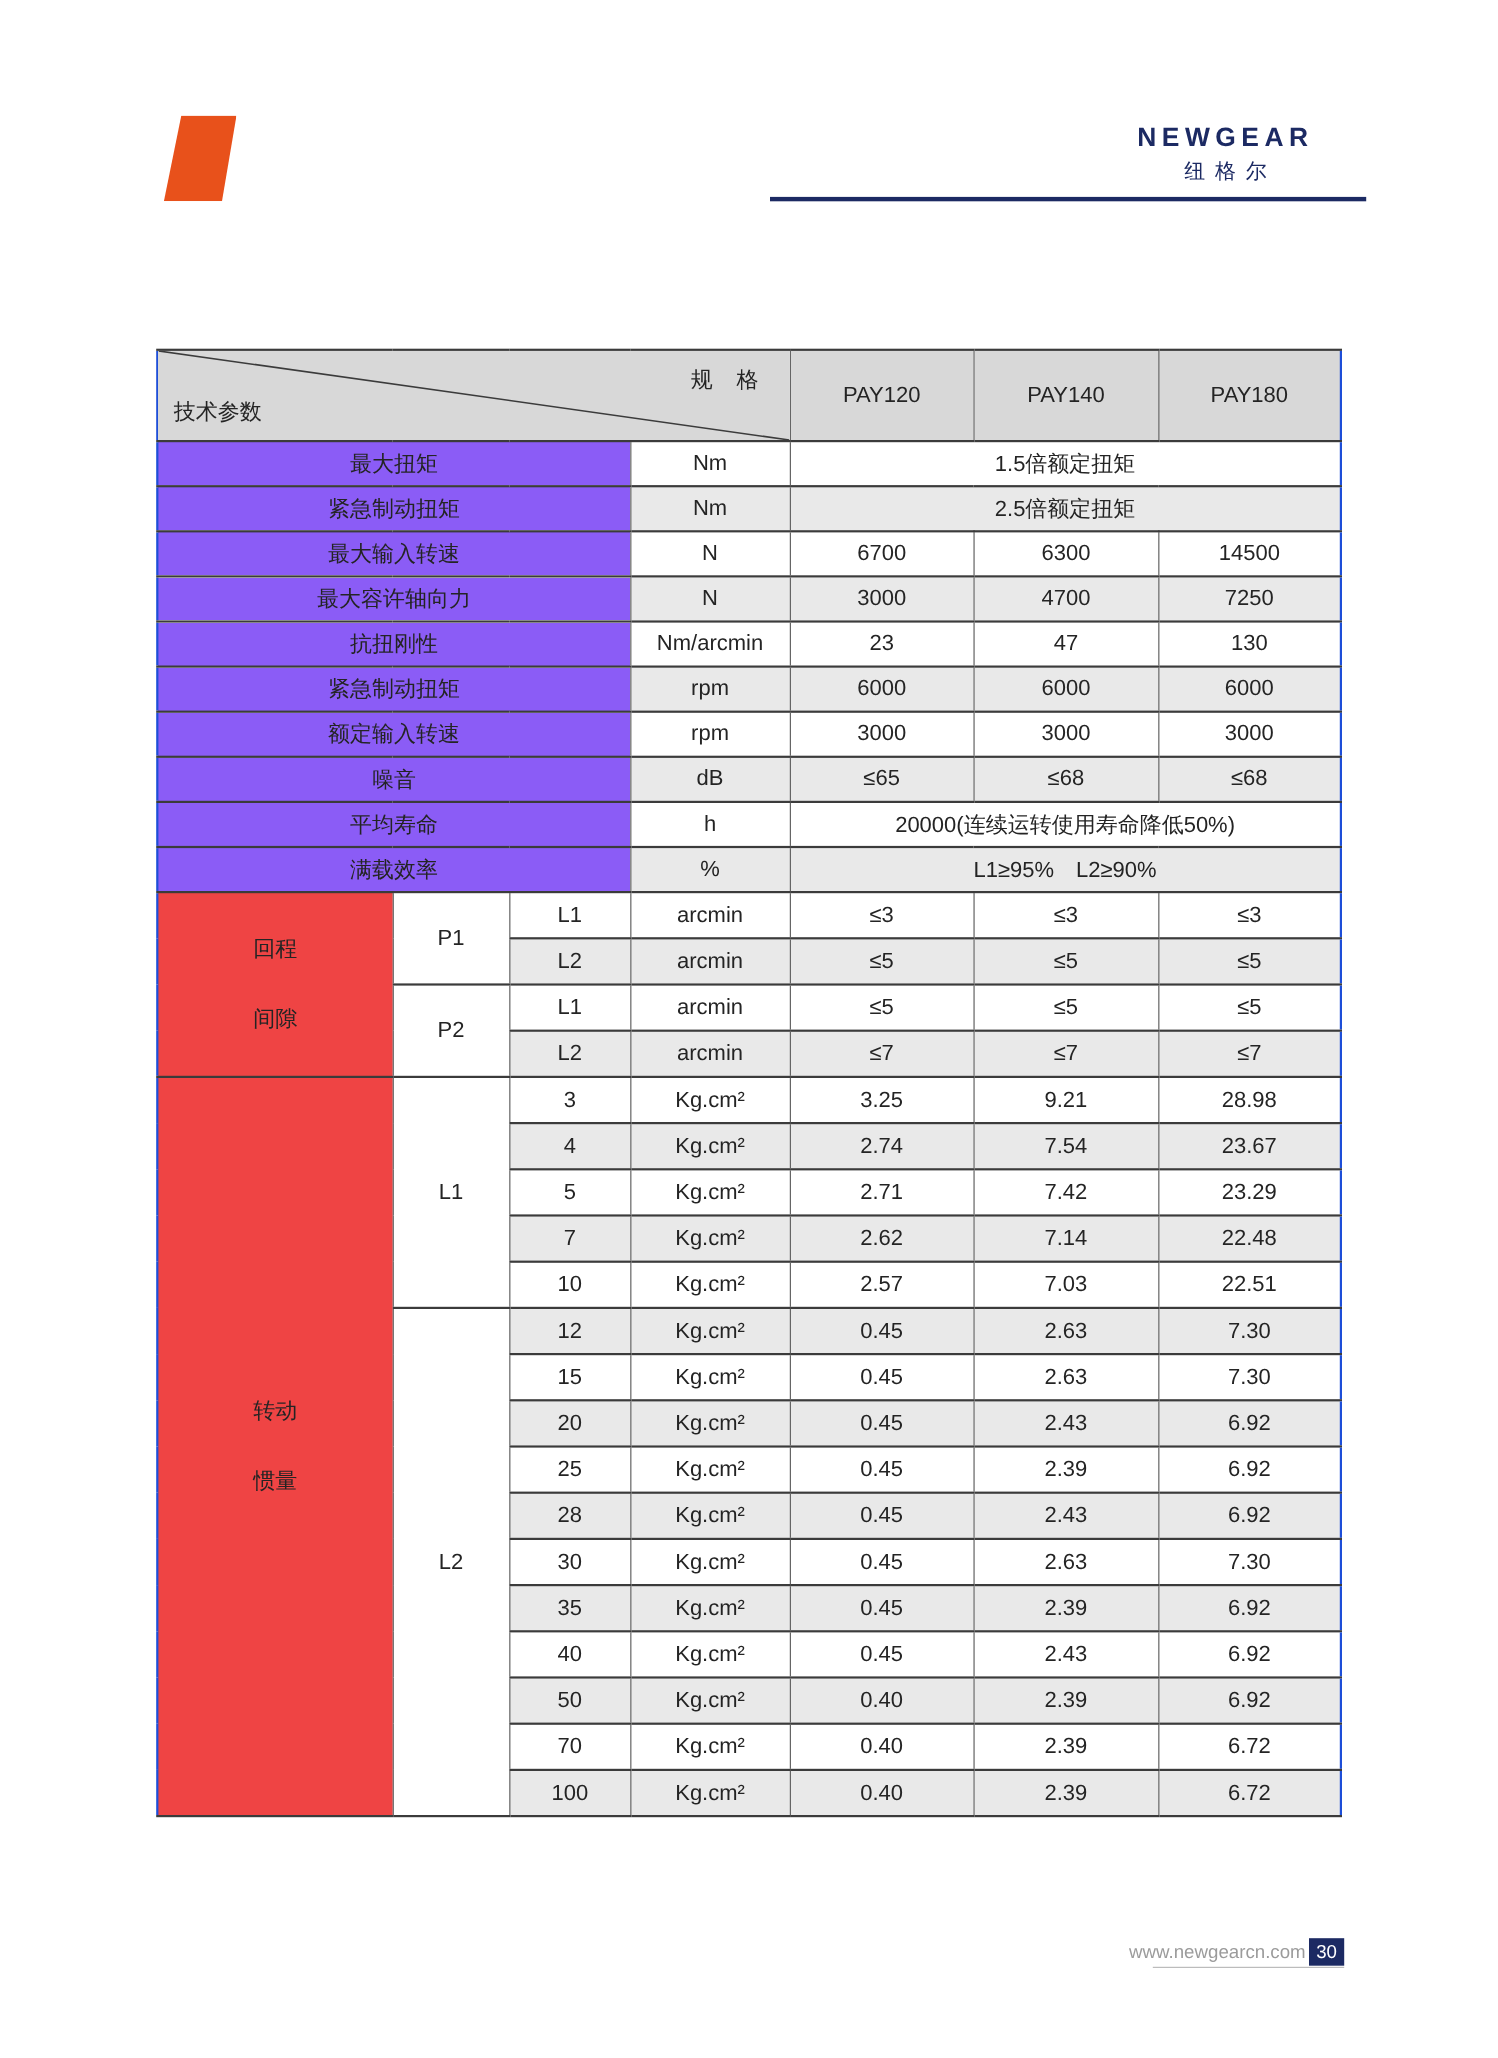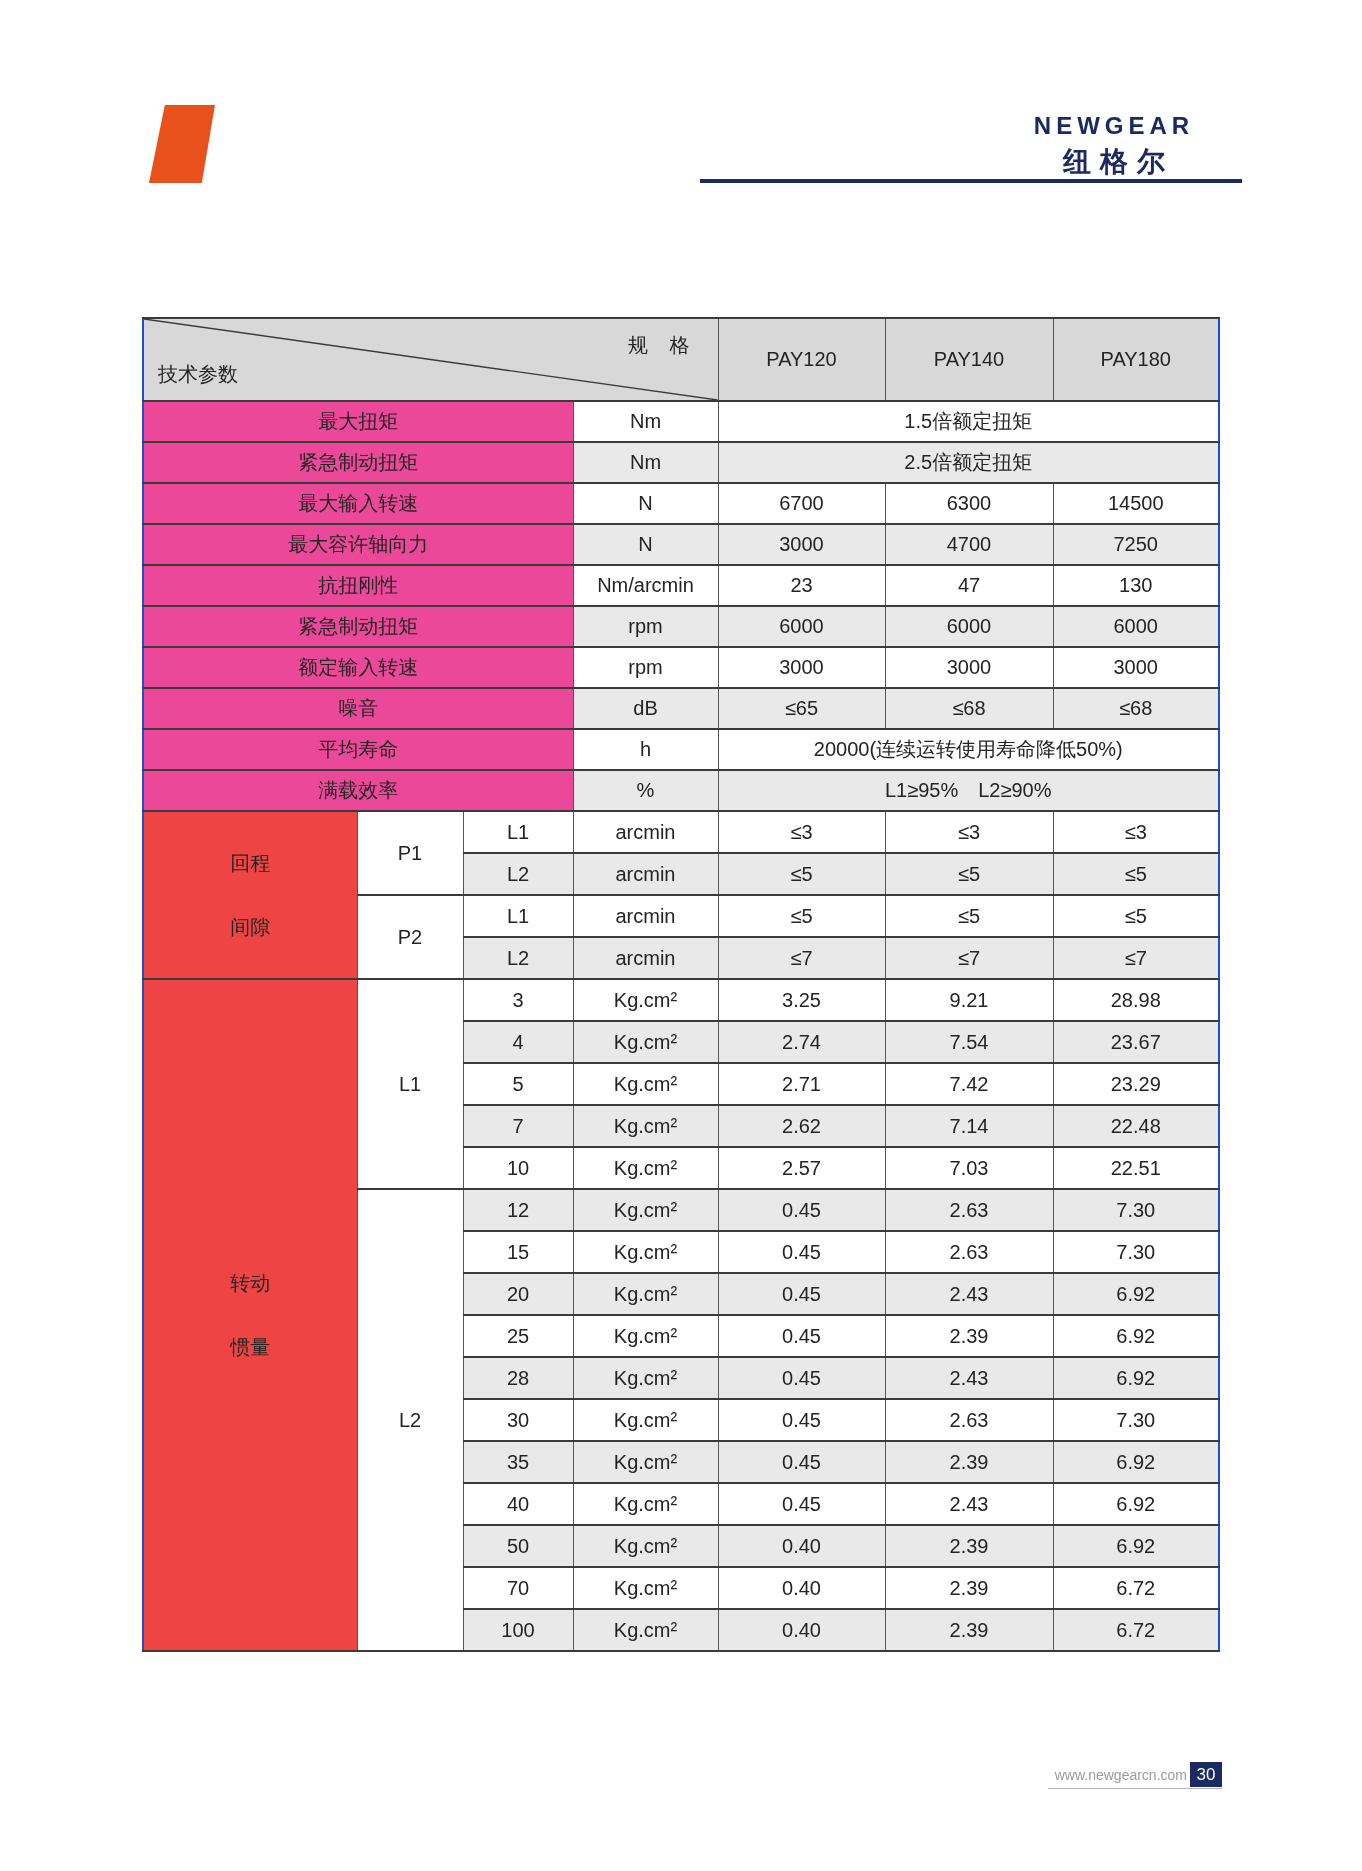--- a/index.html
+++ b/index.html
@@ -21,54 +21,54 @@
     background:#1c2a63; color:#ffffff;
     clip-path:polygon(15px 0, 620px 0, 652px 100%, 0 100%);
     display:flex; align-items:center;
     font-size:37px; font-weight:bold; letter-spacing:2px;
     padding:0; box-sizing:border-box;
   }
   .banner span { margin-left:40px; }
   .banner-line { position:absolute; left:700px; top:179px; width:542px; height:4px; background:#1c2a63; }
   .logo { position:absolute; left:1002px; top:112px; width:224px; text-align:center; color:#1c2a63; }
   .logo-en { font-size:24px; font-weight:bold; letter-spacing:5px; white-space:nowrap; }
-  .logo-cn { font-size:28px; font-weight:bold; letter-spacing:9px; margin-top:3px; text-indent:9px; }
+  .logo-cn { font-size:19px; font-weight:normal; letter-spacing:9px; margin-top:3px; text-indent:9px; }
 
   
   table.spec {
     position:absolute; left:142px; top:317px; width:1076px;
     border-collapse:collapse; table-layout:fixed;
     border:2px solid #1d4ed8;
   }
   table.spec td {
     border-left:1px solid #555; border-right:1px solid #555;
     border-top:2px solid #3b3b3b; border-bottom:2px solid #3b3b3b;
     text-align:center; vertical-align:middle;
     padding:0; font-size:20px; overflow:hidden;
   }
   tr.hrow  { height:83px; }
   tr.ru    { height:41px; }
   tr.rb    { height:42px; }
   .hdr  { background:#d8d8d8; font-size:21px; }
-  .lbl  { background:#ec4899;font-family:Liberation Serif, serif; }
+  .lbl  { background:#8b5cf6;font-family:Liberation Serif, serif; }
   .w    { background:#ffffff; }
   .g    { background:#e9e9e9; }
   .grp  { background:#ef4444; white-space:pre-line; line-height:3.2; }
   td.diag { position:relative; padding:0; }
   td.diag svg { position:absolute; left:0; top:0; width:100%; height:100%; display:block; }
   .spec-lab  { position:absolute; top:13px; right:20px; letter-spacing:8px; }
   .param-lab { position:absolute; bottom:12px; left:14px; }
 
   
   .footer {
     position:absolute; left:1048px; top:1761px; width:174px; height:28px;
     display:flex; align-items:center; justify-content:flex-end;
     border-bottom:1px solid #b5b5b5; box-sizing:border-box;
   }
-  .url { color:#9b9b9b; font-size:14px; margin-right:3px; white-space:nowrap; }
+  .url { color:#9b9b9b; font-size:17px; margin-right:3px; white-space:nowrap; }
   .pageno {
     background:#1c2a63; color:#ffffff; font-size:17px;
     min-width:32px; height:25px; display:inline-flex;
     align-items:center; justify-content:center;
   }
 </style>
 </head>
 <body>
 
 <div class="page">

